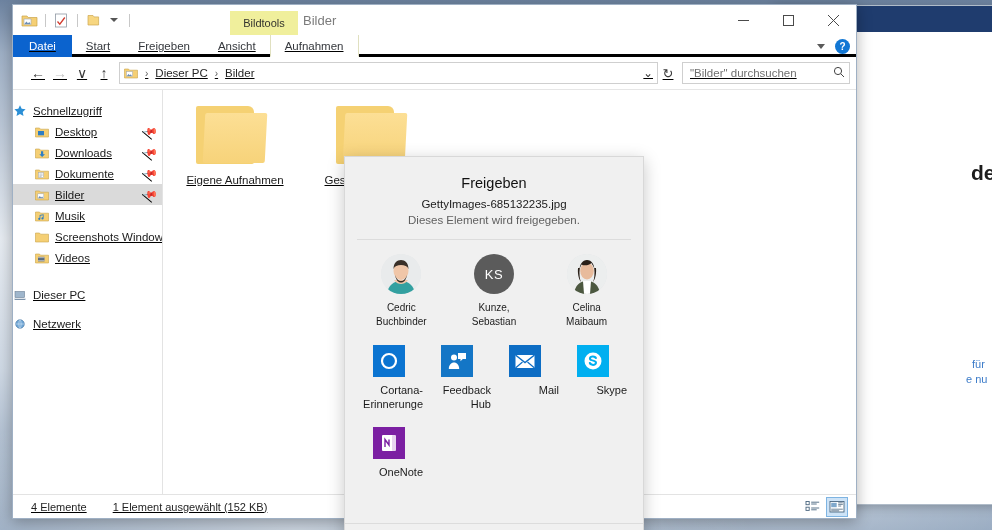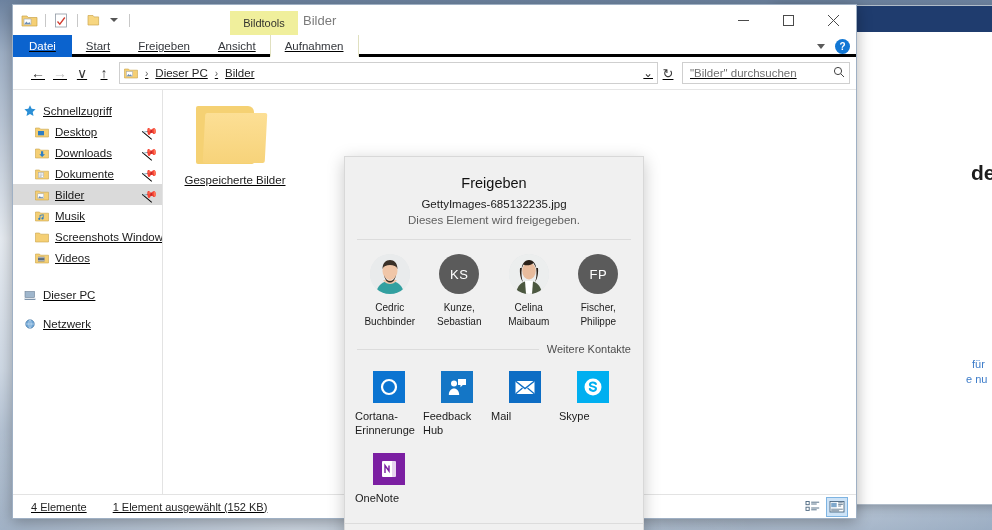--- a/index.html
+++ b/index.html
@@ -150,21 +150,21 @@
   
   .nav-pane {
     width:150px; background:#fff; border-right:1px solid #e3e3e3;
     padding-top:10px; overflow:hidden; flex:0 0 150px;
   }
   .nav-item {
     height:21px; display:flex; align-items:center; gap:6px;
     font-size:11.5px; color:#1b1b1b; padding-left:22px; padding-right:6px;
     position:relative; white-space:nowrap;
   }
-  .nav-item.root { padding-left:10px; }
+  .nav-item.root { padding-left:0; }
   .nav-item.selected { background:#dadada; }
   .nav-gap { height:8px; }
   .pin {
     margin-left:auto; font-size:10px; color:#4a90d9; transform: rotate(40deg);
   }
   .ico { width:14px;height:14px;flex:0 0 14px; position:relative; display:inline-block; }
 
   
   .content-pane { flex:1; background:#fff; position:relative; padding:14px 0 0 20px; }
   .folder-grid { display:flex; gap:36px; }
@@ -219,21 +219,21 @@
   .avatar.photo { background:#e6e8ea; }
   .contact-name { font-size:10px; color:#1b1b1b; line-height:14px; }
 
   .more-row {
     display:flex; align-items:center; gap:8px; padding:14px 12px 0;
   }
   .more-line { flex:1; height:1px; background:#dcdcdc; }
   .more-label { font-size:11px; color:#4e4e4e; white-space:nowrap; }
 
   .apps { display:flex; flex-wrap:wrap; padding:16px 10px 0; }
-  .app { width:68px; text-align:left; margin-bottom:16px; }
+  .app { width:68px; text-align:right; margin-bottom:16px; }
   .app-tile {
     width:32px;height:32px;margin:0 auto 6px; position:relative;
     display:flex;align-items:center;justify-content:center;
   }
   .app-name { font-size:11px; color:#1b1b1b; line-height:14px; }
 
   .sp-footer {
     margin-top:auto; height:36px; border-top:1px solid #dcdcdc; background:#f0f0f0;
     display:flex; align-items:center; justify-content:center; gap:8px;
     font-size:11.5px; color:#1b5fa8; position:relative; z-index:2;
@@ -460,20 +460,27 @@
             <path d="M2.7 7h8.6M7 2.7c1.6 1.8 1.6 6.8 0 8.6M7 2.7c-1.6 1.8-1.6 6.8 0 8.6" fill="none" stroke="#e8f1f8" stroke-width=".5"></path>
           </svg>
         </span>
         <span>Netzwerk</span>
       </div>
     </div>
 
     <div class="content-pane">
       <div class="folder-grid">
 
+        <div class="folder-item">
+          <div class="folder-glyph">
+            <span class="folder-back"></span>
+            <span class="folder-front"></span>
+          </div>
+          <div class="folder-label">Eigene Aufnahmen</div>
+        </div>
 
         <div class="folder-item">
           <div class="folder-glyph">
             <span class="folder-back"></span>
             <span class="folder-front"></span>
           </div>
           <div class="folder-label">Gespeicherte Bilder</div>
         </div>
 
       </div>
@@ -520,34 +527,23 @@
               <path d="M16 27h8l-1 13h-6z" fill="#fff"></path>
               <ellipse cx="20" cy="17" rx="6.8" ry="8.5" fill="#e8bb9c"></ellipse>
               <path d="M12.5 17c0-7 3-11 7.5-11s7.5 4 7.5 11c0-4-2-5.5-3-8-2.5 2.5-7.5 3-10 1.5-1 2-2 3.5-2 6.5z" fill="#2a2018"></path>
               <path d="M12.8 14c-.8 6 0 11 1.2 14-2.5-3-3.5-9-3-14zM27.2 14c.8 6 0 11-1.2 14 2.5-3 3.5-9 3-14z" fill="#2a2018"></path>
             </svg>
           </div>
           <div class="contact-name">Celina</div>
           <div class="contact-name">Maibaum</div>
         </div>
 
-        <div class="contact">
-          <div class="avatar initials">
-            <span>FP</span>
-          </div>
-          <div class="contact-name">Fischer,</div>
-          <div class="contact-name">Philippe</div>
-        </div>
-
-      </div>
-
-      <div class="more-row">
-        <span class="more-line"></span>
-        <span class="more-label">Weitere Kontakte</span>
-      </div>
+
+      </div>
+
 
       <div class="apps">
 
         <div class="app">
           <div class="app-tile" style="background:#0b74d1">
             <svg width="20" height="20" viewBox="0 0 20 20">
               <circle cx="10" cy="10" r="7" fill="none" stroke="#fff" stroke-width="2.2"></circle>
             </svg>
           </div>
           <div class="app-name">Cortana-</div>

